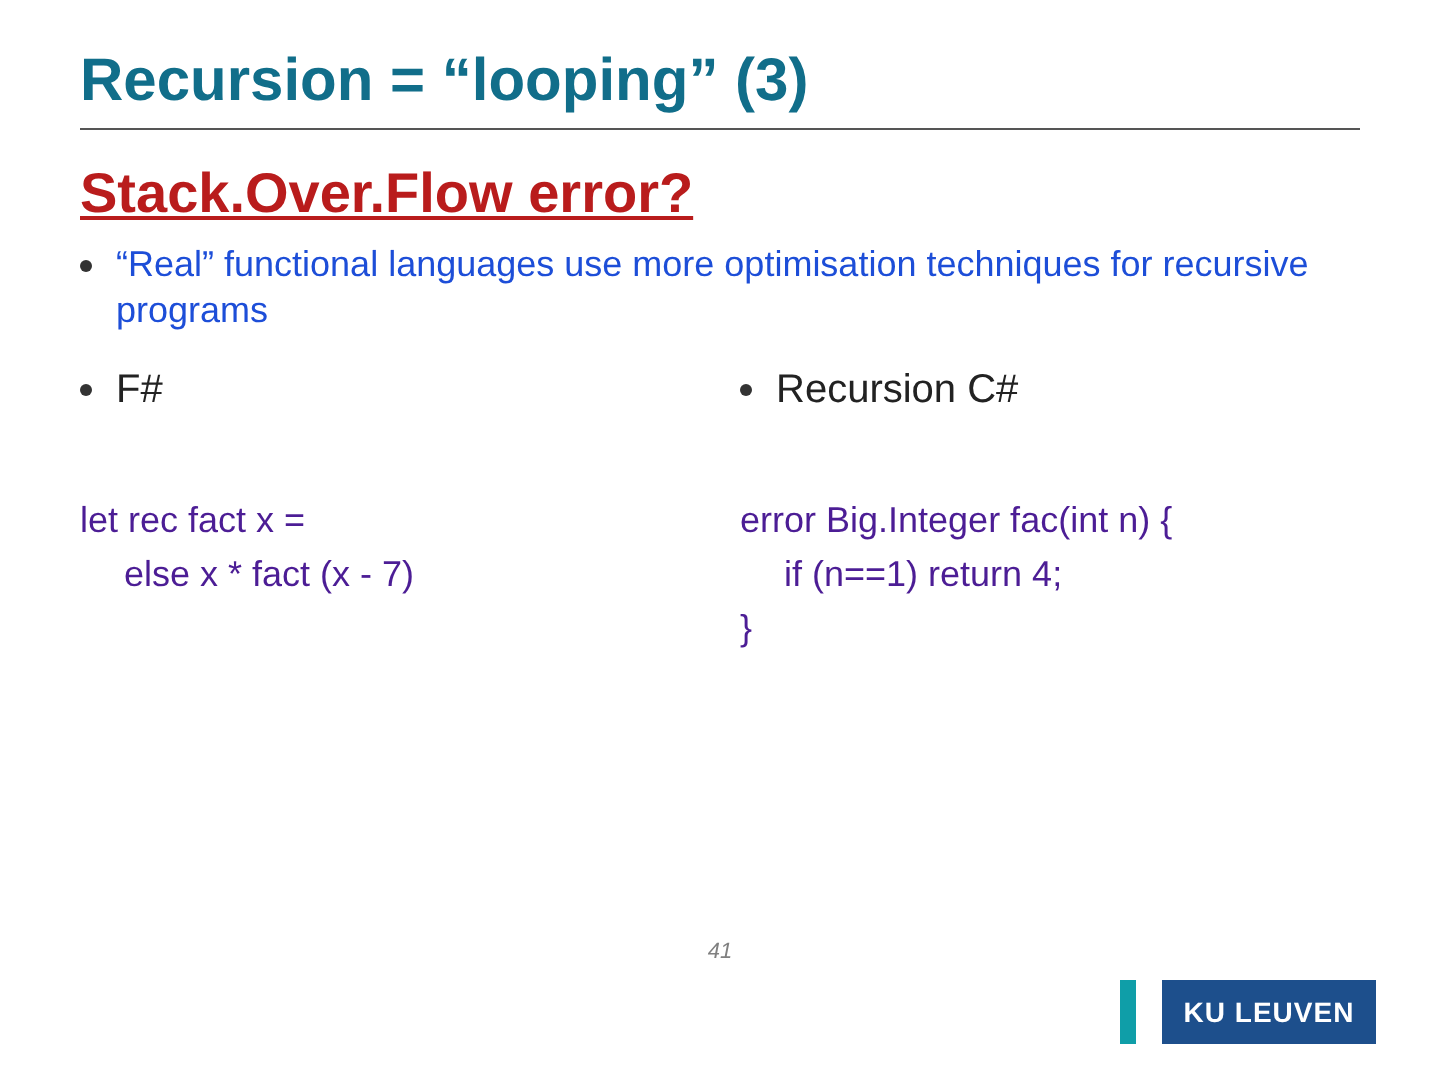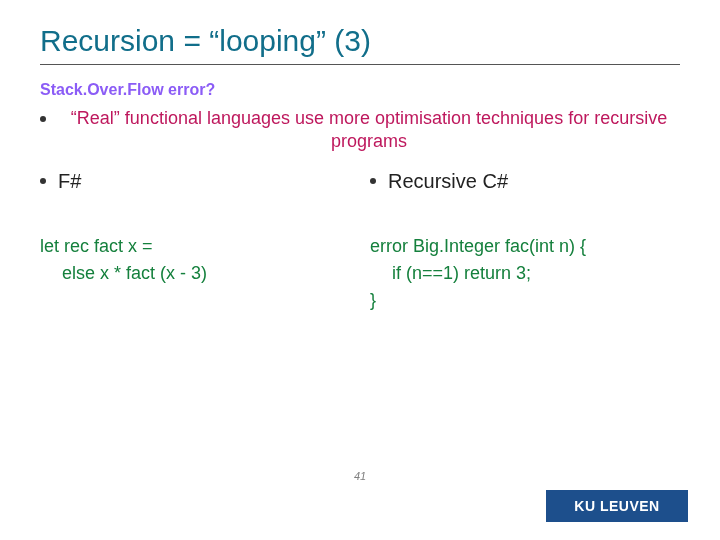--- a/index.html
+++ b/index.html
@@ -15,53 +15,53 @@
   .slide {
     position: relative;
     width: 720px;
     height: 540px;
     box-sizing: border-box;
     padding: 24px 40px 0 40px;
   }
   .title {
     font-size: 30px;
     color: #116E8A;
-    font-weight: 400;
+    font-weight: 700;
     margin: 0 0 6px 0;
   }
   .rule {
     height: 1px;
     background: #555555;
     margin: 4px 0 16px 0;
   }
   .subheading {
-    font-size: 16px;
+    font-size: 28px;
     font-weight: bold;
-    color: #8b5cf6;
+    color: #b91c1c;
     margin: 0 0 8px 0;
+    text-decoration: underline;
   }
   .bullet-row {
     display: flex;
     align-items: flex-start;
     margin: 4px 0 16px 0;
   }
   .bullet-dot {
     width: 6px;
     height: 6px;
     border-radius: 50%;
     background: #333333;
     margin-top: 9px;
     margin-right: 12px;
     flex: 0 0 auto;
   }
   .bullet-text {
     font-size: 18px;
     line-height: 1.3;
-    color: #be185d;
-    text-align: center;
+    color: #1d4ed8;
   }
   .columns {
     display: flex;
     gap: 10px;
     margin-top: 10px;
   }
   .col-left {
     flex: 0 0 320px;
   }
   .col-right {
@@ -75,41 +75,41 @@
   .lang-bullet .bullet-dot {
     margin-top: 0;
   }
   .lang-label {
     font-size: 20px;
     color: #222222;
   }
   .code-block {
     font-size: 18px;
     line-height: 1.5;
-    color: #15803d;
+    color: #4c1d95;
     margin-top: 40px;
   }
   .indent {
     padding-left: 22px;
   }
   .page-number {
     position: absolute;
     left: 0;
     right: 0;
     bottom: 58px;
     text-align: center;
     font-size: 11px;
     color: #808080;
     font-style: italic;
   }
   .footer-bar {
     position: absolute;
     right: 32px;
     bottom: 18px;
-    width: 142px;
+    width: 107px;
     height: 32px;
     background: #1D4F8C;
     display: flex;
     align-items: center;
     justify-content: center;
   }
   .footer-bar span {
     color: #ffffff;
     font-weight: bold;
     font-size: 14px;
@@ -141,32 +141,32 @@
 
   <div class="columns">
 
     <div class="col-left">
       <div class="lang-bullet">
         <div class="bullet-dot"></div>
         <div class="lang-label">F#</div>
       </div>
       <div class="code-block">
         <div>let rec fact x =</div>
-        <div class="indent">else x * fact (x - 3)</div>
+        <div class="indent">else x * fact (x - 7)</div>
       </div>
     </div>
 
     <div class="col-right">
       <div class="lang-bullet">
         <div class="bullet-dot"></div>
-        <div class="lang-label">Recursive C#</div>
+        <div class="lang-label">Recursion C#</div>
       </div>
       <div class="code-block">
         <div>error Big.Integer fac(int n) {</div>
-        <div class="indent">if (n==1) return 3;</div>
+        <div class="indent">if (n==1) return 4;</div>
         <div>}</div>
       </div>
     </div>
 
   </div>
 
   <div class="page-number">41</div>
 
   <div class="footer-accent"></div>
   <div class="footer-bar">

